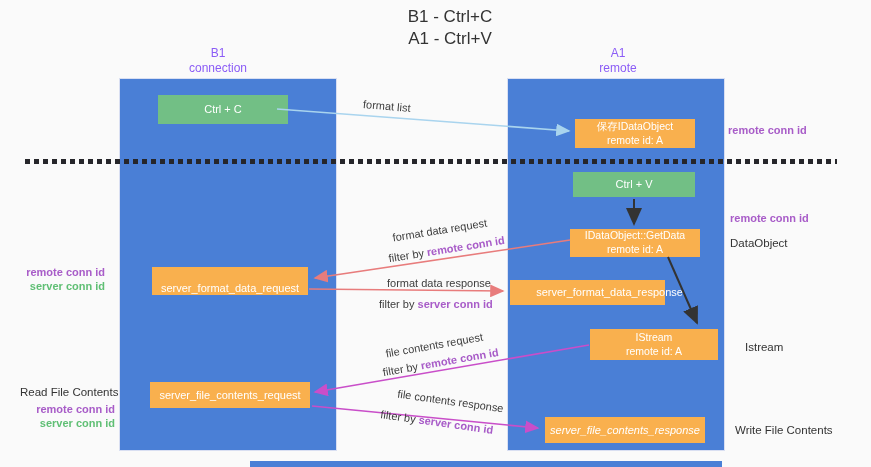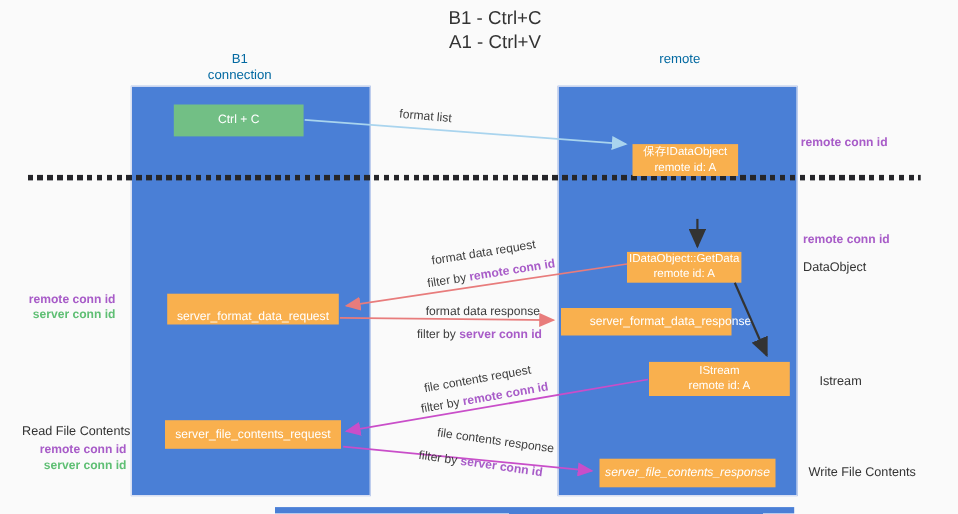--- a/index.html
+++ b/index.html
@@ -8,21 +8,21 @@
     background:#fafafa;
     font-family:"Liberation Sans","DejaVu Sans",sans-serif;
     color:#3d3d3d;
   }
   .abs{position:absolute;}
   .title{
     width:300px;left:300px;top:6px;text-align:center;
     font-size:17px;line-height:1.32;color:#333;
   }
   .lane-header{
-    width:140px;text-align:center;font-size:12px;line-height:1.25;color:#0369a1;top:46px;
+    width:140px;text-align:center;font-size:12px;line-height:1.25;color:#8b5cf6;top:46px;
   }
   .lane{
     top:78px;width:218px;height:373px;
     background:#4a7fd6;border:1px solid #d9dff2;box-sizing:border-box;
   }
   .divider{
     left:25px;top:159px;width:812px;height:5px;
     background:repeating-linear-gradient(to right,#26262a 0 5px,transparent 5px 9px);
   }
   .node{
@@ -49,39 +49,43 @@
   <div class="abs title">
     <div>B1 - Ctrl+C</div>
     <div>A1 - Ctrl+V</div>
   </div>
 
   <div class="abs lane-header" style="left:148px;">
     <div>B1</div>
     <div>connection</div>
   </div>
   <div class="abs lane-header" style="left:548px;">
+    <div>A1</div>
     <div>remote</div>
   </div>
 
   <div class="abs lane" style="left:119px;"></div>
   <div class="abs lane" style="left:507px;"></div>
 
   <div class="abs divider"></div>
 
-  <div class="abs node green" style="left:158px;top:95px;width:118px;height:29px;text-align:right;">
+  <div class="abs node green" style="left:158px;top:95px;width:130px;height:29px;text-align:right;">
     <div>Ctrl + C</div>
   </div>
 
-  <div class="abs node orange" style="left:575px;top:119px;width:96px;height:29px;margin-top:12px;">
+  <div class="abs node orange" style="left:575px;top:119px;width:120px;height:29px;">
     <div class="l2">保存IDataObject</div>
     <div class="l2">remote id: A</div>
   </div>
 
+  <div class="abs node green" style="left:573px;top:172px;width:122px;height:25px;">
+    <div>Ctrl + V</div>
+  </div>
 
-  <div class="abs node orange" style="left:570px;top:229px;width:104px;height:28px;">
+  <div class="abs node orange" style="left:570px;top:229px;width:130px;height:28px;">
     <div class="l2">IDataObject::GetData</div>
     <div class="l2">remote id: A</div>
   </div>
 
   <div class="abs node orange" style="left:152px;top:267px;width:156px;height:28px;justify-content:flex-end;">
     <div>server_format_data_request</div>
   </div>
 
   <div class="abs node orange" style="left:510px;top:280px;width:155px;height:25px;padding-left:44px;">
     <div>server_format_data_response</div>

